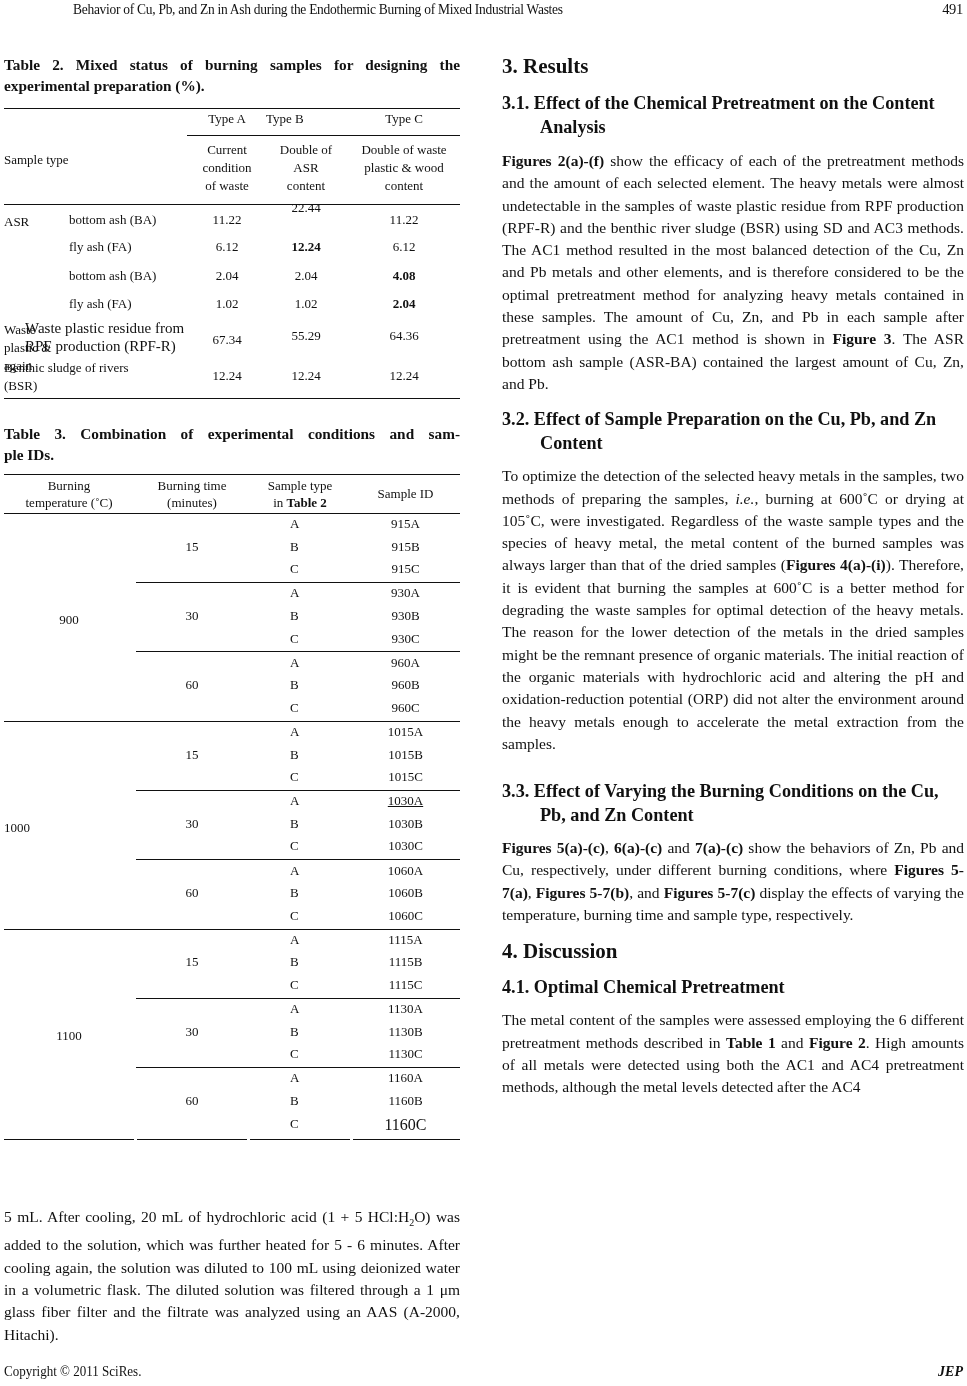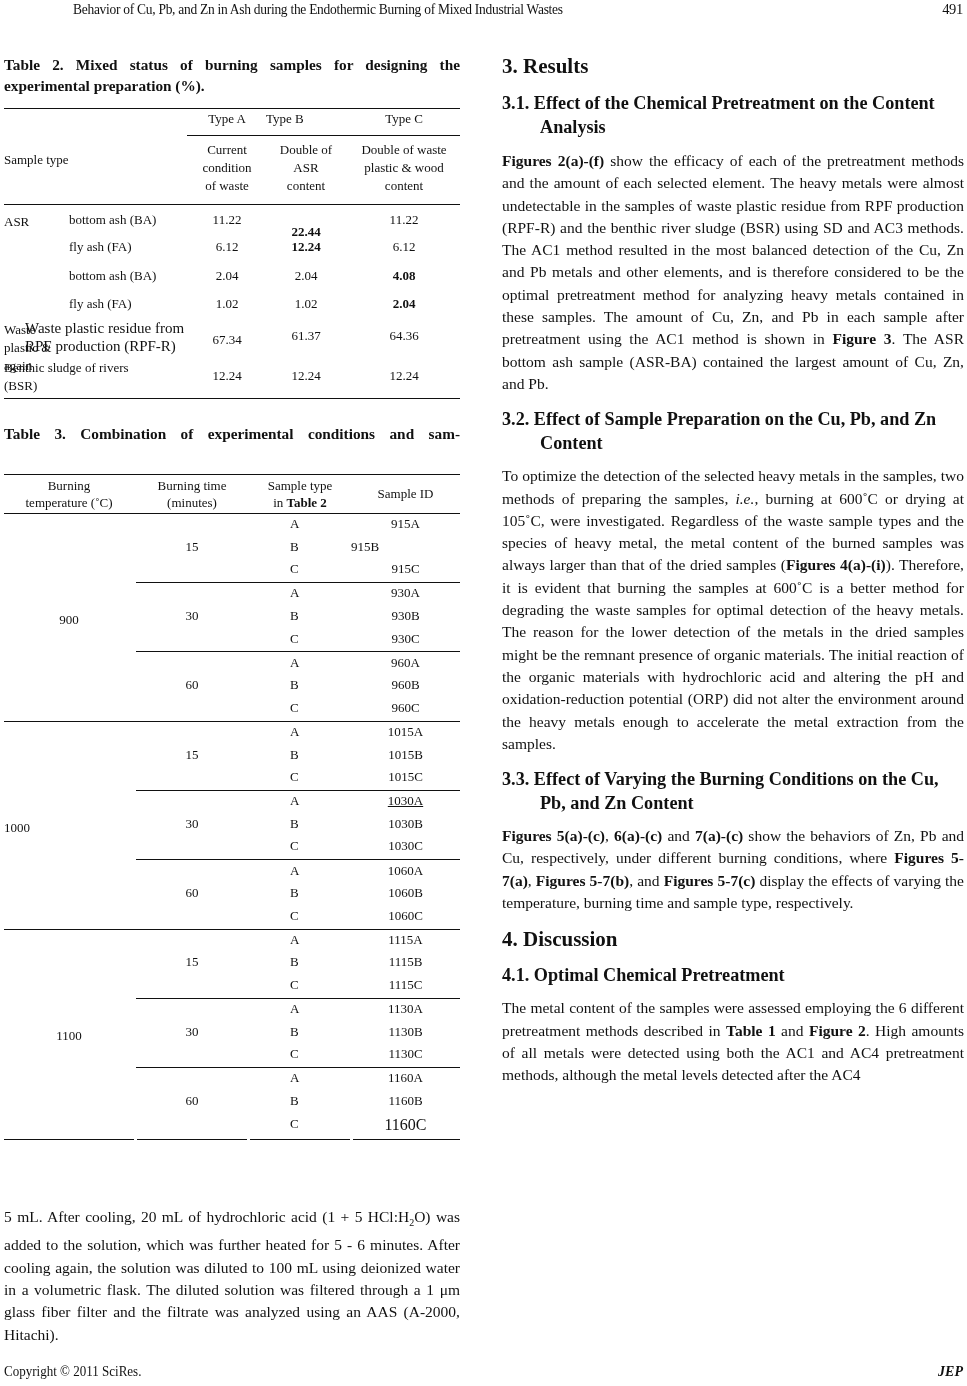--- a/index.html
+++ b/index.html
@@ -79,55 +79,56 @@
 
     <div style="position:absolute;top:104px;left:65px;font-size:13px;">bottom ash (BA)</div>
     <div style="position:absolute;top:131px;left:65px;font-size:13px;">fly ash (FA)</div>
     <div style="position:absolute;top:160px;left:65px;font-size:13px;">bottom ash (BA)</div>
     <div style="position:absolute;top:188px;left:65px;font-size:13px;">fly ash (FA)</div>
   </div>
 
   <div style="position:absolute;top:58px;left:0;width:456px;height:300px;">
 
     <div style="position:absolute;top:104px;left:178px;width:90px;text-align:center;font-size:13px;">11.22</div>
-    <div style="position:absolute;top:116px;left:262px;width:80px;text-align:center;font-size:13px;font-weight:bold;">22.44</div>
+    <div style="position:absolute;top:92px;left:262px;width:80px;text-align:center;font-size:13px;font-weight:normal;">22.44</div>
     <div style="position:absolute;top:104px;left:345px;width:110px;text-align:center;font-size:13px;">11.22</div>
 
     <div style="position:absolute;top:131px;left:178px;width:90px;text-align:center;font-size:13px;">6.12</div>
     <div style="position:absolute;top:131px;left:262px;width:80px;text-align:center;font-size:13px;font-weight:bold;">12.24</div>
     <div style="position:absolute;top:131px;left:345px;width:110px;text-align:center;font-size:13px;">6.12</div>
 
     <div style="position:absolute;top:160px;left:178px;width:90px;text-align:center;font-size:13px;">2.04</div>
     <div style="position:absolute;top:160px;left:262px;width:80px;text-align:center;font-size:13px;">2.04</div>
     <div style="position:absolute;top:160px;left:345px;width:110px;text-align:center;font-size:13px;font-weight:bold;">4.08</div>
 
     <div style="position:absolute;top:188px;left:178px;width:90px;text-align:center;font-size:13px;">1.02</div>
     <div style="position:absolute;top:188px;left:262px;width:80px;text-align:center;font-size:13px;">1.02</div>
     <div style="position:absolute;top:188px;left:345px;width:110px;text-align:center;font-size:13px;font-weight:bold;">2.04</div>
 
     <div style="position:absolute;top:211px;left:8px;font-size:15px;line-height:18px;margin-left:13px;">
       <div>Waste plastic residue from</div>
       <div>RPF production (RPF-R)</div>
     </div>
     <div style="position:absolute;top:224px;left:178px;width:90px;text-align:center;font-size:13px;">67.34</div>
-    <div style="position:absolute;top:220px;left:262px;width:80px;text-align:center;font-size:13px;">61.37</div>
+    <div style="position:absolute;top:220px;left:262px;width:80px;text-align:center;font-size:13px;">55.29</div>
     <div style="position:absolute;top:220px;left:345px;width:110px;text-align:center;font-size:13px;">64.36</div>
 
     <div style="position:absolute;top:251px;left:0;font-size:13px;line-height:18px;">
       <div>Benthic sludge of rivers</div>
       <div>(BSR)</div>
     </div>
     <div style="position:absolute;top:260px;left:178px;width:90px;text-align:center;font-size:13px;">12.24</div>
     <div style="position:absolute;top:260px;left:262px;width:80px;text-align:center;font-size:13px;">12.24</div>
     <div style="position:absolute;top:260px;left:345px;width:110px;text-align:center;font-size:13px;">12.24</div>
     <div style="border-top:1.4px solid #111;position:absolute;top:290px;left:0;width:456px;"></div>
   </div>
 
   <div style="position:absolute;top:373px;left:0;width:456px;">
     <div class="caption" style="text-align:justify;text-align-last:justify;">Table 3. Combination of experimental conditions and sam-</div>
+    <div class="caption">ple IDs.</div>
   </div>
 
   <div style="position:absolute;top:424px;left:0;width:456px;height:770px;">
     <div style="border-top:1.4px solid #111;position:absolute;top:0;left:0;width:456px;"></div>
     <div style="position:absolute;top:3px;left:0;width:130px;text-align:center;font-size:13px;line-height:17px;">
       <div>Burning</div>
       <div>temperature (˚C)</div>
     </div>
     <div style="position:absolute;top:3px;left:133px;width:110px;text-align:center;font-size:13px;line-height:17px;">
       <div>Burning time</div>
@@ -137,21 +138,21 @@
       <div>Sample type</div>
       <div><span>in </span><span class="bold">Table 2</span></div>
     </div>
     <div style="position:absolute;top:12px;left:347px;width:109px;text-align:center;font-size:13px;">Sample ID</div>
     <div style="border-top:1.2px solid #111;position:absolute;top:39px;left:0;width:456px;"></div>
 
     <div id="t3-body">
         <div style="position: absolute; top: 42px; left: 286px; font-size: 13px;">A</div>
         <div style="position: absolute; top: 42px; left: 347px; width: 109px; text-align: center; font-size: 13px;">915A</div>
         <div style="position: absolute; top: 64.6px; left: 286px; font-size: 13px;">B</div>
-        <div style="position: absolute; top: 64.6px; left: 347px; width: 109px; text-align: left; font-size: 13px;">915B</div>
+        <div style="position: absolute; top: 64.6px; left: 347px; width: 109px; text-align: center; font-size: 13px;">915B</div>
         <div style="position: absolute; top: 87.2px; left: 286px; font-size: 13px;">C</div>
         <div style="position: absolute; top: 87.2px; left: 347px; width: 109px; text-align: center; font-size: 13px;">915C</div>
         <div style="position: absolute; top: 64.6px; left: 133px; width: 110px; text-align: center; font-size: 13px;">15</div>
         <div style="position: absolute; top: 107.8px; left: 132px; width: 324px; border-top: 1px solid rgb(17, 17, 17);"></div>
         <div style="position: absolute; top: 111.3px; left: 286px; font-size: 13px;">A</div>
         <div style="position: absolute; top: 111.3px; left: 347px; width: 109px; text-align: center; font-size: 13px;">930A</div>
         <div style="position: absolute; top: 133.9px; left: 286px; font-size: 13px;">B</div>
         <div style="position: absolute; top: 133.9px; left: 347px; width: 109px; text-align: center; font-size: 13px;">930B</div>
         <div style="position: absolute; top: 156.5px; left: 286px; font-size: 13px;">C</div>
         <div style="position: absolute; top: 156.5px; left: 347px; width: 109px; text-align: center; font-size: 13px;">930C</div>
@@ -230,21 +231,21 @@
 <div class="col col-right">
   <h2 class="sec" style="margin-top:3px;">3. Results</h2>
   <h3 class="sub" style="margin-top:12px;">3.1. Effect of the Chemical Pretreatment on the Content Analysis</h3>
   <p class="body-text" style="margin-top:11px;">
     <span class="bold">Figures 2(a)-(f)</span><span> show the efficacy of each of the pretreatment methods and the amount of each selected element. The heavy metals were almost undetectable in the samples of waste plastic residue from RPF production (RPF-R) and the benthic river sludge (BSR) using SD and AC3 methods. The AC1 method resulted in the most balanced detection of the Cu, Zn and Pb metals and other elements, and is therefore considered to be the optimal pretreatment method for analyzing heavy metals contained in these samples. The amount of Cu, Zn, and Pb in each sample after pretreatment using the AC1 method is shown in </span><span class="bold">Figure 3</span><span>. The ASR bottom ash sample (ASR-BA) contained the largest amount of Cu, Zn, and Pb.</span>
   </p>
   <h3 class="sub" style="margin-top:12px;">3.2. Effect of Sample Preparation on the Cu, Pb, and Zn Content</h3>
   <p class="body-text" style="margin-top:10px;">
     <span>To optimize the detection of the selected heavy metals in the samples, two methods of preparing the samples, </span><span class="ital">i.e.</span><span>, burning at 600˚C or drying at 105˚C, were investigated. Regardless of the waste sample types and the species of heavy metal, the metal content of the burned samples was always larger than that of the dried samples (</span><span class="bold">Figures 4(a)-(i)</span><span>). Therefore, it is evident that burning the samples at 600˚C is a better method for degrading the waste samples for optimal detection of the heavy metals. The reason for the lower detection of the metals in the dried samples might be the remnant presence of organic materials. The initial reaction of the organic materials with hydrochloric acid and altering the pH and oxidation-reduction potential (ORP) did not alter the environment around the heavy metals enough to accelerate the metal extraction from the samples.</span>
   </p>
-  <h3 class="sub" style="margin-top:12px;">3.3. Effect of Varying the Burning Conditions on the Cu, Pb, and Zn Content</h3>
+  <h3 class="sub" style="margin-top:24px;">3.3. Effect of Varying the Burning Conditions on the Cu, Pb, and Zn Content</h3>
   <p class="body-text" style="margin-top:10px;">
     <span class="bold">Figures 5(a)-(c)</span><span>, </span><span class="bold">6(a)-(c)</span><span> and </span><span class="bold">7(a)-(c)</span><span> show the behaviors of Zn, Pb and Cu, respectively, under different burning conditions, where </span><span class="bold">Figures 5-7(a)</span><span>, </span><span class="bold">Figures 5-7(b)</span><span>, and </span><span class="bold">Figures 5-7(c)</span><span> display the effects of varying the temperature, burning time and sample type, respectively.</span>
   </p>
   <h2 class="sec" style="margin-top:12px;">4. Discussion</h2>
   <h3 class="sub" style="margin-top:11px;">4.1. Optimal Chemical Pretreatment</h3>
   <p class="body-text" style="margin-top:10px;">
     <span>The metal content of the samples were assessed employing the 6 different pretreatment methods described in </span><span class="bold">Table 1</span><span> and </span><span class="bold">Figure 2</span><span>. High amounts of all metals were detected using both the AC1 and AC4 pretreatment methods, although the metal levels detected after the AC4</span>
   </p>
 </div>
 

